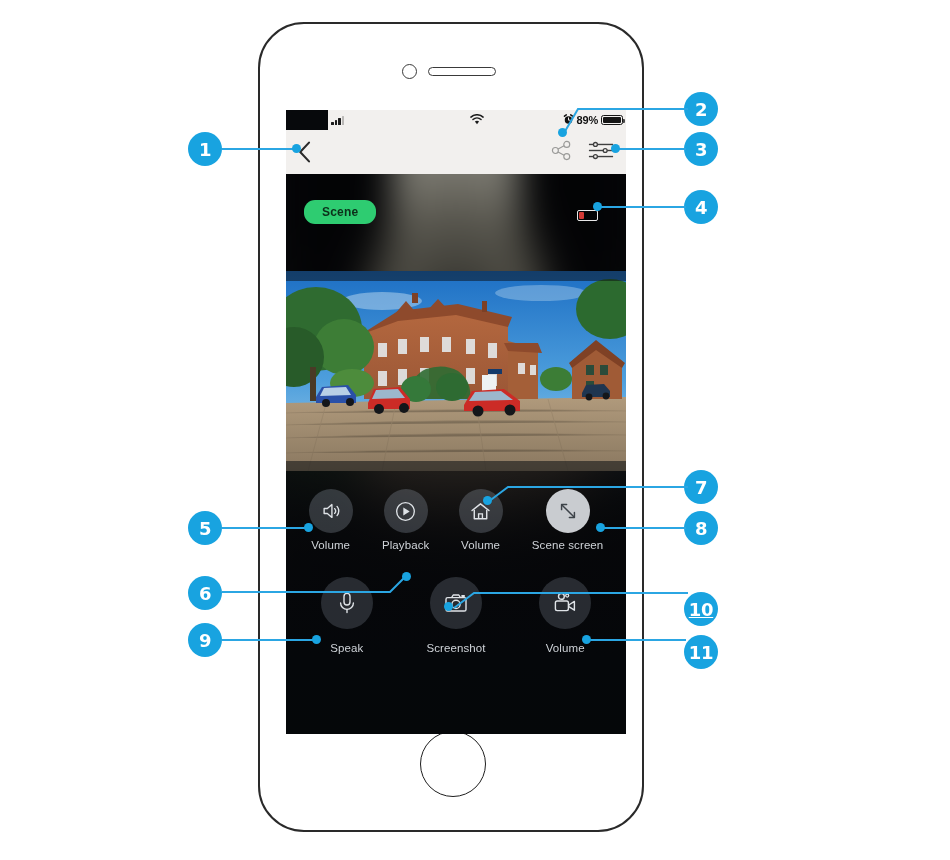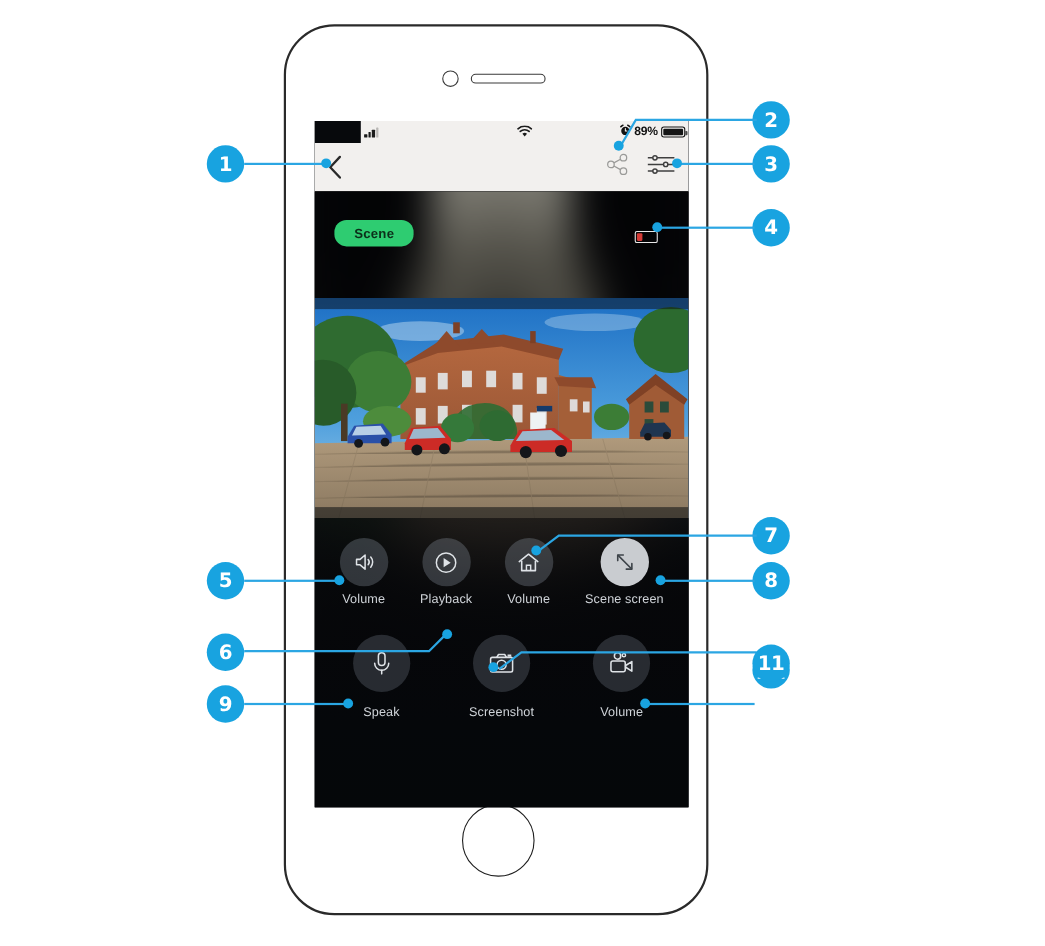--- a/index.html
+++ b/index.html
@@ -497,18 +497,18 @@
     <div class="badge" style="left:188px; top:623px;">9</div>
     <div class="lead" style="left:222px; top:639px; width:94px;"></div>
     <div class="lead-dot" style="left:312px; top:635px;"></div>
 
     <div class="badge" style="left:684px; top:592px;text-decoration:underline;">10</div>
     <svg class="lead-svg" style="left:440px; top:586px; width:250px; height:30px;">
       <path d="M248 7 L34 7 L14 22" stroke="#2ba6e3" stroke-width="2" fill="none"></path>
     </svg>
     <div class="lead-dot" style="left:444px; top:602px;"></div>
 
-    <div class="badge" style="left:684px; top:586px;">11</div>
+    <div class="badge" style="left:684px; top:635px;">11</div>
     <div class="lead" style="left:586px; top:639px; width:100px;"></div>
     <div class="lead-dot" style="left:582px; top:635px;"></div>
 
   </div>
 </div>
 
 </body></html>

